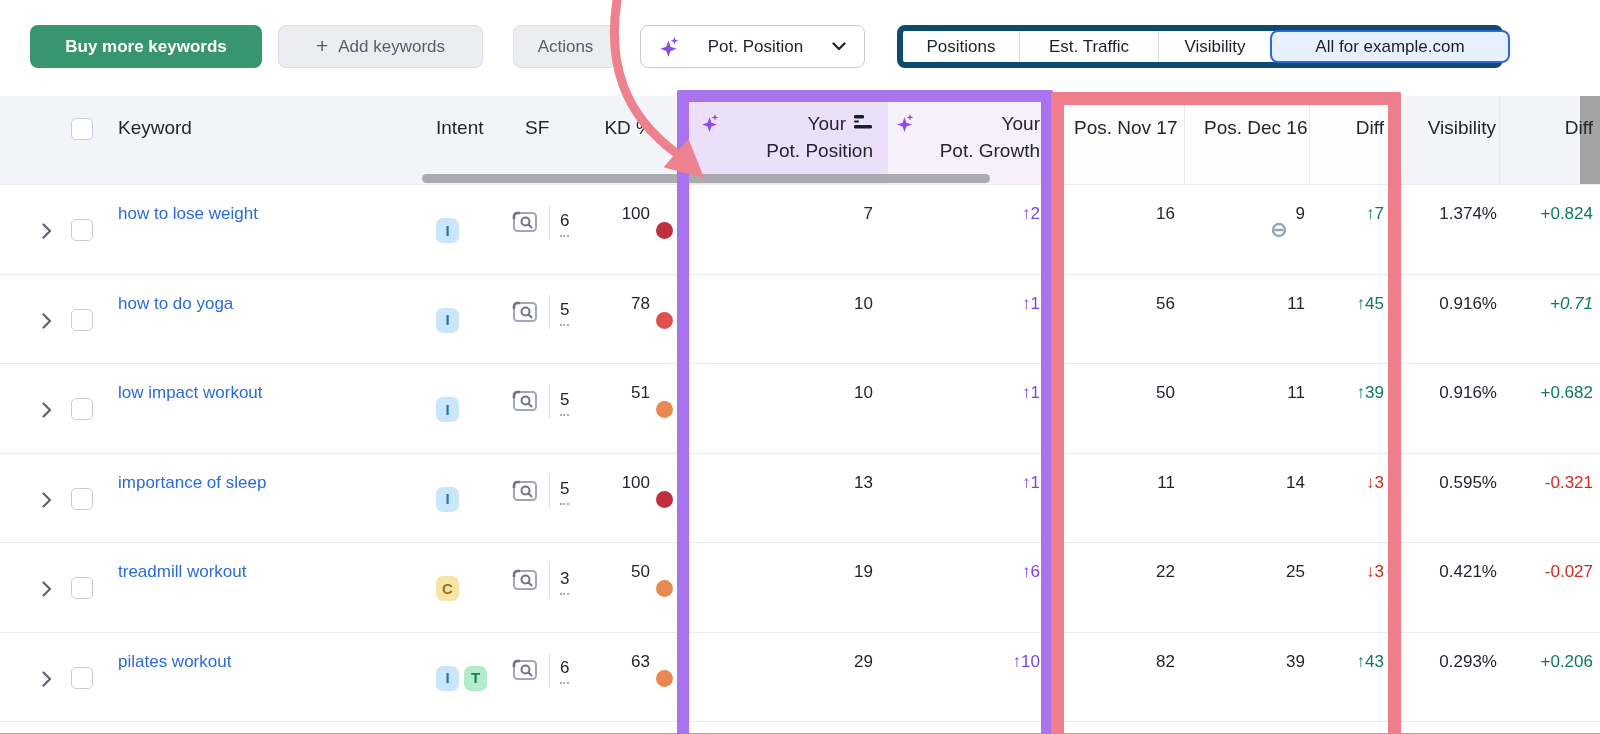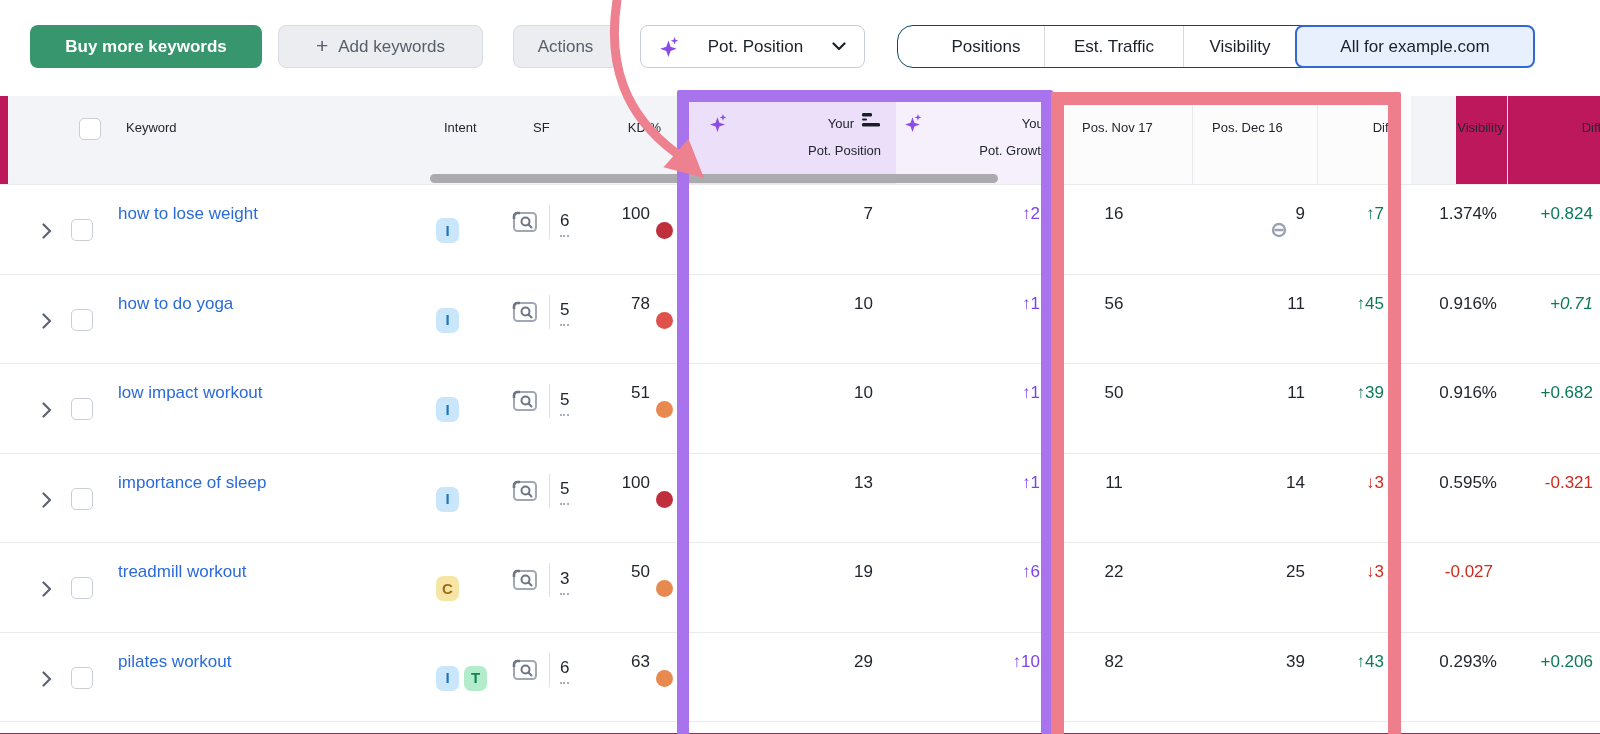--- a/index.html
+++ b/index.html
@@ -1,38 +1,38 @@
 <!DOCTYPE html>
 <html style="--green-button: #37966d; --purple-accent: #a873ec; --purple-fill: #ecdffa; --purple-fill-light: #f6f0fc; --pink-accent: #ee7e8b; --arrow-red: #ee8190; --link-blue: #2b6bd9; --up-green: #0c7a59; --down-red: #ce2b1f; --growth-purple: #7d42e8; --selected-tab-border: #3069d6; --selected-tab-bg: #e9f0fd; --kd-dark-red: #bf2f3c; --kd-red: #e0514c; --kd-orange: #e88a50;"><head>
 <meta charset="utf-8">
 <style>
   * { margin:0; padding:0; box-sizing:border-box; }
   html,body { background:#fff; }
   body { font-family:"Liberation Sans", sans-serif; color:#22262e; }
-  .stage { position:relative; width:1600px; height:734px; overflow:hidden; background:#be185d; }
+  .stage { position:relative; width:1600px; height:734px; overflow:hidden; background:#a3a3a3; }
 
   
   .toolbar { position:absolute; left:0; top:0; width:1600px; height:96px; background:#fff; }
   .btn { position:absolute; top:25px; height:43px; border-radius:8px; display:flex; align-items:center; justify-content:center; font-size:17px; cursor:pointer; }
   .btn-green { left:30px; width:232px; background:var(--green-button); color:#fff; font-weight:bold; }
   .btn-gray { background:#ebedf1; border:1px solid #d9dce2; color:#555e6b; gap:10px; }
   .btn-add { left:278px; width:205px; }
   .btn-actions { left:513px; width:105px; }
   .plus { font-size:21px; font-weight:normal; line-height:1; margin-top:-2px; }
   .dropdown { position:absolute; left:640px; top:25px; width:225px; height:43px; background:#fff; border:1px solid #c7ccd5; border-radius:8px; display:flex; align-items:center; gap:10px; padding:0 18px; font-size:17px; color:#1b212b; cursor:pointer; }
   .dropdown .lbl { flex:1; text-align:center; }
-  .tabs { position:absolute; left:897px; top:25px; width:606px; height:43px; display:flex; background:#fff; border:1px solid #0c4a6e; border-radius:16px;padding-left:30px; }
+  .tabs { position:absolute; left:897px; top:25px; width:606px; height:43px; display:flex; background:#fff; border:6px solid #0c4a6e; border-radius:8px; }
   .tab { display:flex; align-items:center; justify-content:center; font-size:17px; color:#1b212b; padding:0 22px; flex:0 0 auto; cursor:pointer; }
   .tab + .tab { border-left:1px solid #d6dae0; }
   .tab.selected { border:2px solid var(--selected-tab-border); background:var(--selected-tab-bg); border-radius:8px; margin:-1px -1px -1px -1px; border-left:2px solid var(--selected-tab-border); }
   .t1{width:116px;} .t2{width:139px;} .t3{width:113px;} .t4{width:240px;}
 
   
   .grid { display:grid; grid-template-columns:60px 44px 316px 80px 100px 77px 211px 165px 132px 125px 93px 97px 100px; }
-  .thead { position:absolute; left:8px; top:96px; width:1448px; height:88px; background:#f3f4f7; font-size:13px; color:#22262e; }
+  .thead { position:absolute; left:0; top:96px; width:1580px; height:88px; background:#f3f4f7; font-size:19px; color:#22262e; }
   .hcell { padding-top:19px; line-height:26px; }
   .h-keyword { padding-left:14px; }
   .h-intent { padding-left:16px; }
   .h-sf { padding-left:25px; }
   .h-kd { text-align:right; padding-right:24px; }
   .h-potpos { background:var(--purple-fill); display:flex; justify-content:space-between; padding:14px 15px 0 24px; }
   .h-potgrow { background:var(--purple-fill-light); display:flex; justify-content:space-between; padding:14px 13px 0 8px; }
   .h-2line { text-align:right; line-height:27px; }
   .h-posnov { background:#fcfcfd; padding-left:21px; border-right:1px solid #e7e9ed; }
   .h-posdec { background:#fcfcfd; padding-left:19px; border-right:1px solid #e7e9ed; }
@@ -55,21 +55,21 @@
   .kwlink { color:var(--link-blue); text-decoration:none; cursor:pointer; }
   .c-intent { padding-left:16px; display:flex; gap:5px; align-items:flex-start; }
   .badge { display:inline-flex; width:23px; height:25px; border-radius:7px; align-items:center; justify-content:center; font-size:15px; font-weight:bold; margin-top:17px; }
   .c-sf { display:flex; align-items:center; gap:10px; padding-left:12px; padding-top:12px !important; height:62px; }
   .sf-divider { width:1px; height:34px; background:#dde0e6; }
   .sf-num { font-size:17px; color:#22262e; border-bottom:2px dotted #a8afbc; padding-bottom:1px; cursor:pointer; }
   .c-kd { display:flex; justify-content:flex-end; gap:6px; padding-right:4px; }
   .kd-dot { width:17px; height:17px; border-radius:50%; margin-top:21px; flex:0 0 auto; }
   .c-potpos { text-align:right; padding-right:15px; }
   .c-potgrow { text-align:right; padding-right:13px; color:var(--growth-purple); }
-  .c-posnov { text-align:center; padding-right:10px; }
+  .c-posnov { text-align:right; padding-right:10px; }
   .c-posdec { display:flex; justify-content:flex-end; align-items:flex-start; gap:7px; padding-right:5px; }
   .link-ic { margin-top:21px; }
   .c-diff1 { text-align:right; padding-right:19px; }
   .c-vis { text-align:right; padding-right:3px; }
   .c-diff2 { text-align:right; padding-right:7px; }
   .row-stub { height:12px; border-top:1px solid #e9ebef; background:#fff; }
 
   
   .overlay { position:absolute; pointer-events:none; z-index:5; border-radius:2px; }
   .purple-box { left:677px; top:90px; width:376px; height:660px; border:12px solid var(--purple-accent); }
@@ -399,20 +399,23 @@
     <div class="cell c-posnov">
       <span>22</span>
     </div>
     <div class="cell c-posdec">
 
       <span>25</span>
     </div>
     <div class="cell c-diff1">
       <span style="color: rgb(206, 43, 31);">↓3</span>
     </div>
+    <div class="cell c-vis">
+      <span>0.421%</span>
+    </div>
     <div class="cell c-diff2">
       <span style="color: rgb(206, 43, 31);">-0.027</span>
     </div>
   </div>
       <div class="trow grid">
     <div class="cell c-exp">
       <svg width="10" height="16" viewBox="0 0 10 16">
         <polyline points="1.5,1.5 8,8 1.5,14.5" fill="none" stroke="#5c6472" stroke-width="2.2" stroke-linecap="round" stroke-linejoin="round"></polyline>
       </svg>
     </div>

